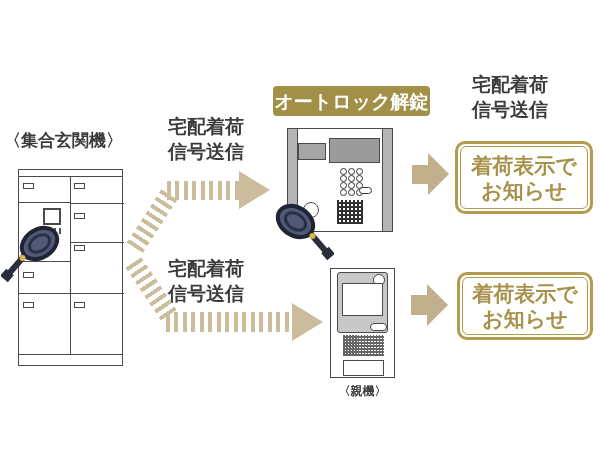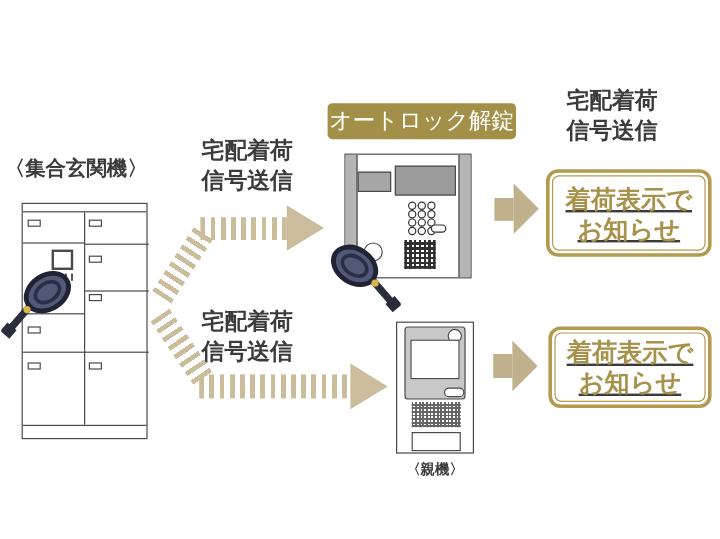--- a/index.html
+++ b/index.html
@@ -37,22 +37,22 @@
   .keypad{position:absolute;left:52px;top:39px;display:grid;grid-template-columns:repeat(3,8px);grid-auto-rows:7px;gap:0px;}
   .keypad span{width:7px;height:7px;border:1.6px solid #333;border-radius:50%;box-sizing:border-box;background:#fff;}
   .kp-oval{position:absolute;left:71px;top:58px;width:13px;height:7px;border:1.6px solid #333;border-radius:5px;box-sizing:border-box;background:#fff;}
   .callbtn{position:absolute;left:15px;top:73px;width:16px;height:16px;border:1.6px solid var(--line);border-radius:50%;box-sizing:border-box;background:#fff;}
   .grille{position:absolute;background-image:
       repeating-linear-gradient(0deg,#2f2f2f 0 2px,transparent 2px 4px),
       repeating-linear-gradient(90deg,#2f2f2f 0 2px,transparent 2px 4px);}
 
   
   .badge{left:273px;top:86px;width:157px;height:30px;background:var(--gold_badge);border-radius:4px;
-         color:#fff;font-size:19px;font-weight:normal;text-align:center;line-height:30px;white-space:nowrap;}
-  .notice{box-sizing:border-box;border:3px solid var(--notice_border);border-radius:10px;background:#fff;padding:2px;text-decoration:underline;}
+         color:#fff;font-size:19px;font-weight:bold;text-align:center;line-height:30px;white-space:nowrap;}
+  .notice{box-sizing:border-box;border:3px solid var(--notice_border);border-radius:10px;background:#fff;padding:2px;}
   .notice .inner{width:100%;height:100%;box-sizing:border-box;border:1px solid var(--notice_border);border-radius:6px;
          display:flex;flex-direction:column;align-items:center;justify-content:center;
          color:var(--notice_gold);font-size:21px;font-weight:bold;line-height:25px;text-align:center;}
 
   
   .parent{left:330px;top:268px;width:65px;height:110px;border:1.6px solid var(--line);background:#fff;box-sizing:border-box;}
   .panel{position:absolute;left:6px;top:3px;width:51px;height:61px;background:#c8c8c8;border:1.2px solid var(--line);border-radius:3px;box-sizing:border-box;}
   .p-circle{position:absolute;left:42px;top:5px;width:12px;height:12px;border:1.5px solid var(--line);border-radius:50%;background:#fff;box-sizing:border-box;}
   .p-screen{position:absolute;left:11px;top:14px;width:41px;height:33px;background:#fff;border:1.5px solid var(--line);box-sizing:border-box;}
   .p-oval{position:absolute;left:39px;top:54px;width:17px;height:8px;background:#fff;border:1.5px solid var(--line);border-radius:5px;box-sizing:border-box;}

